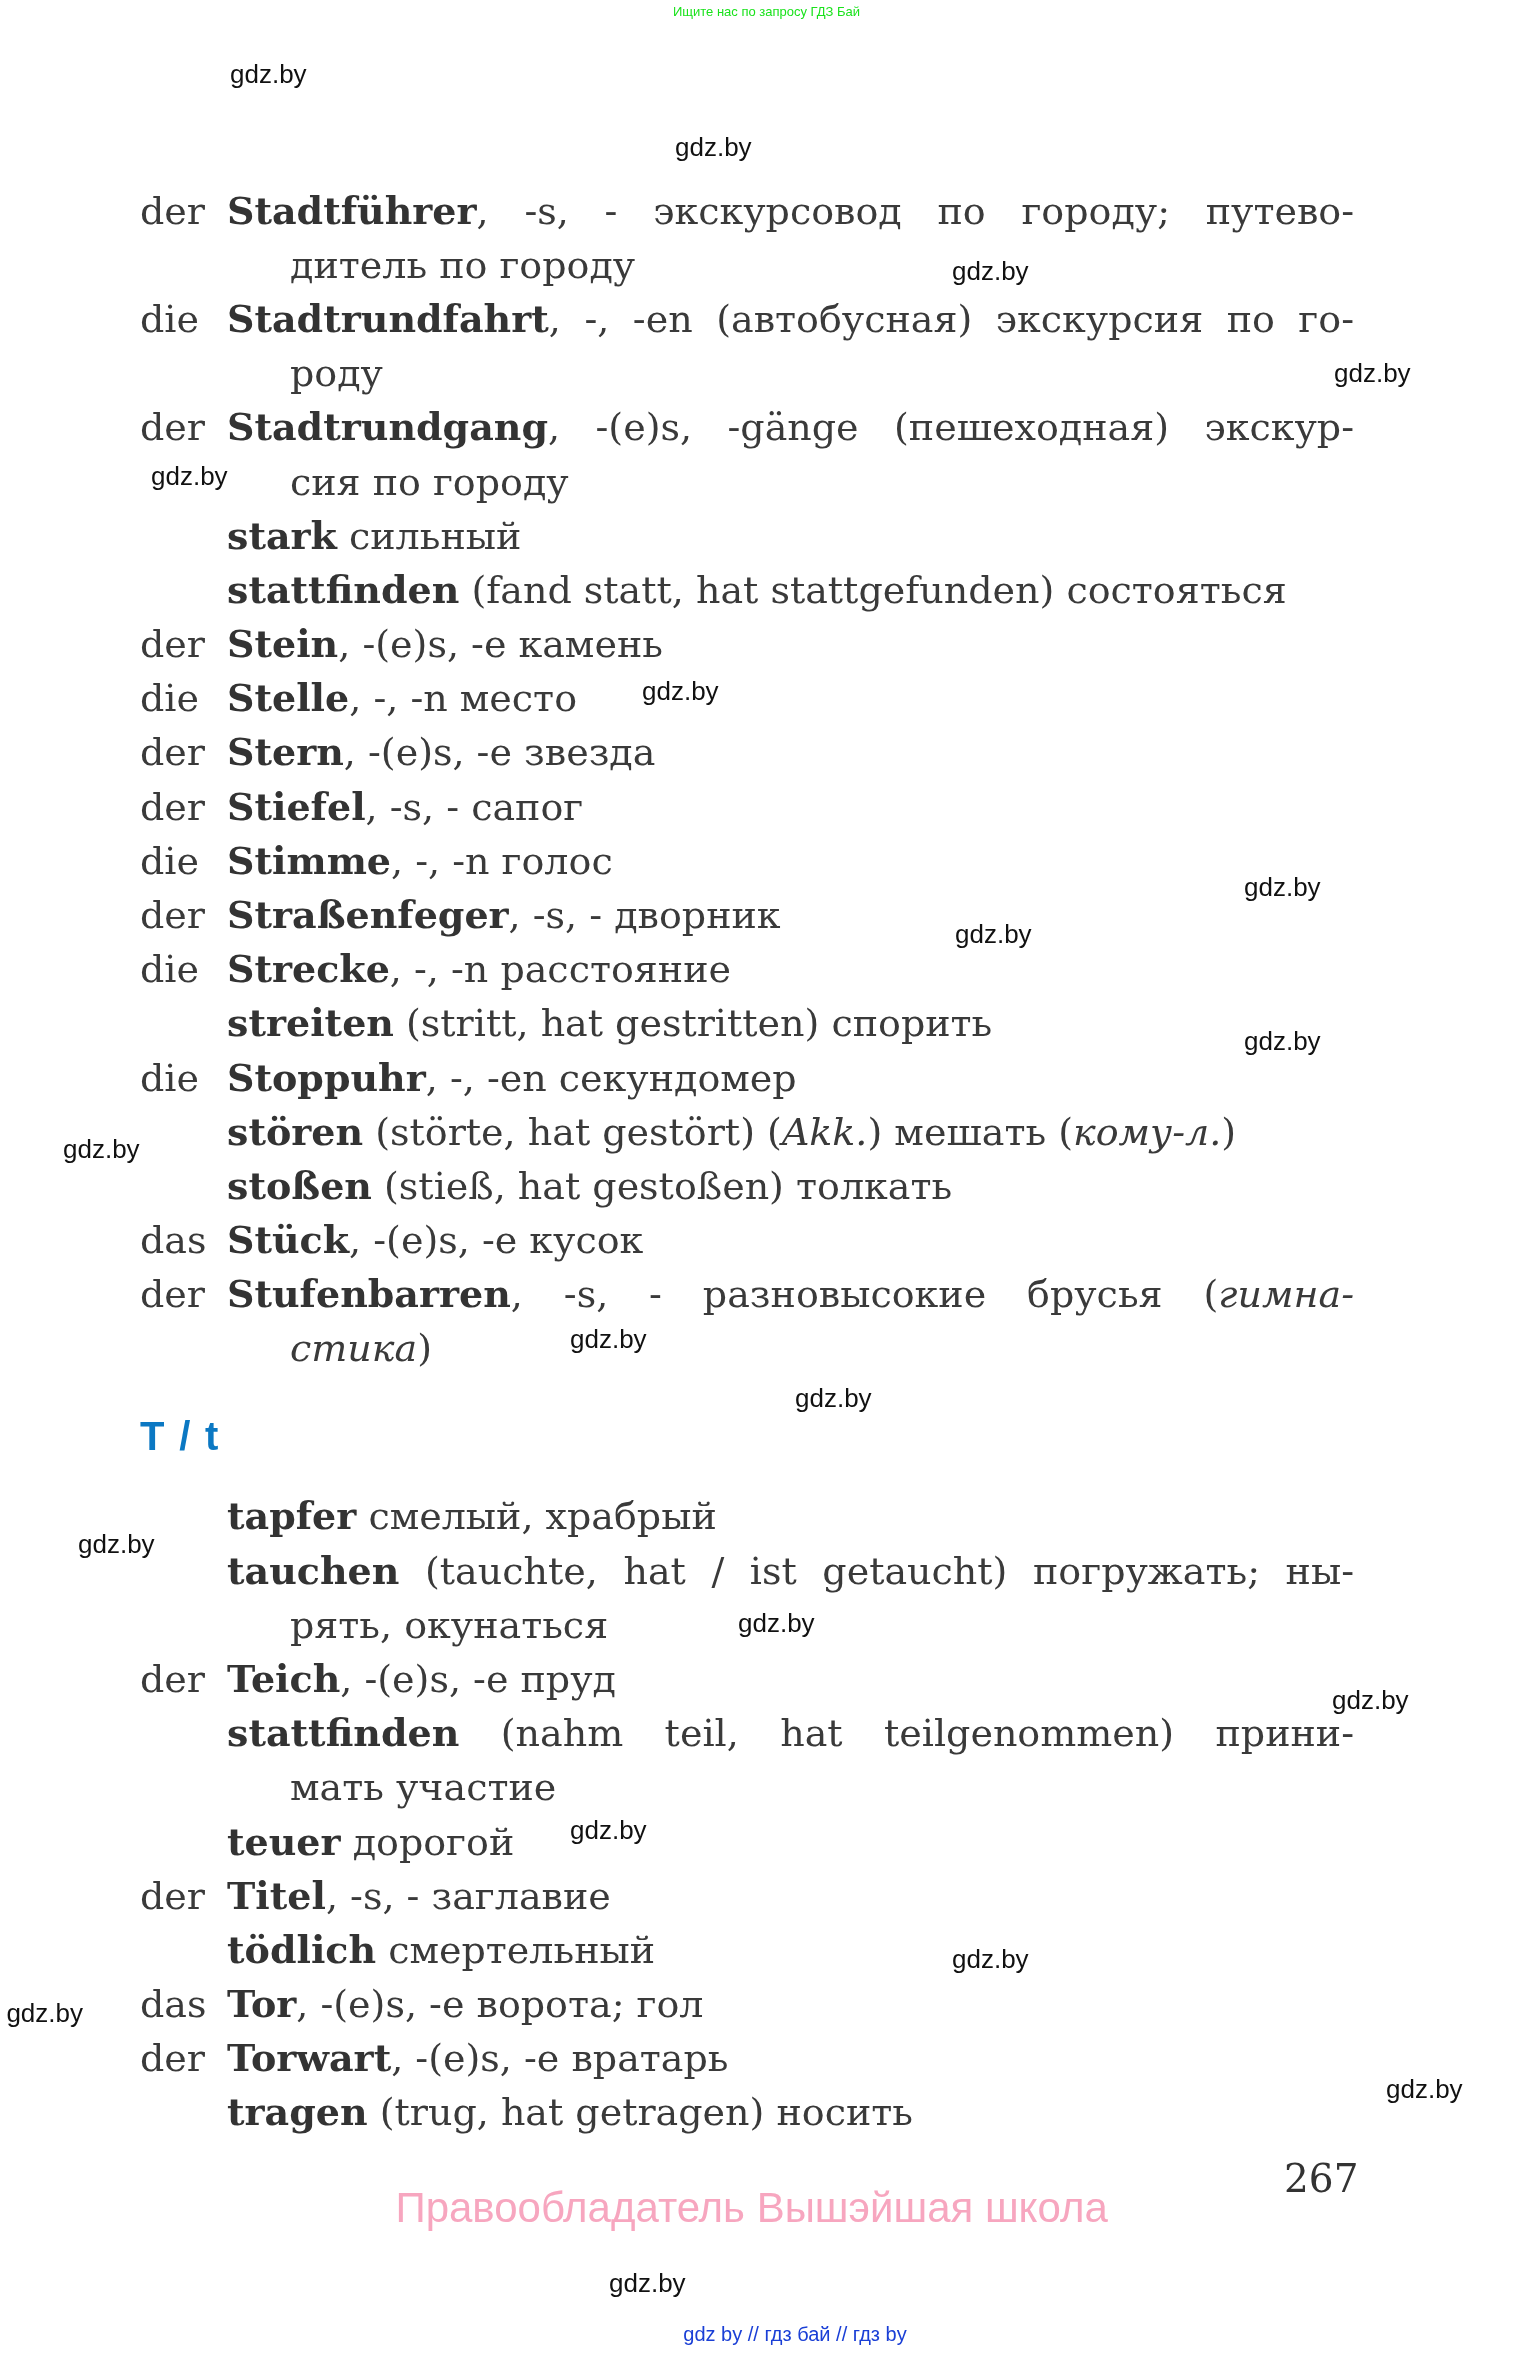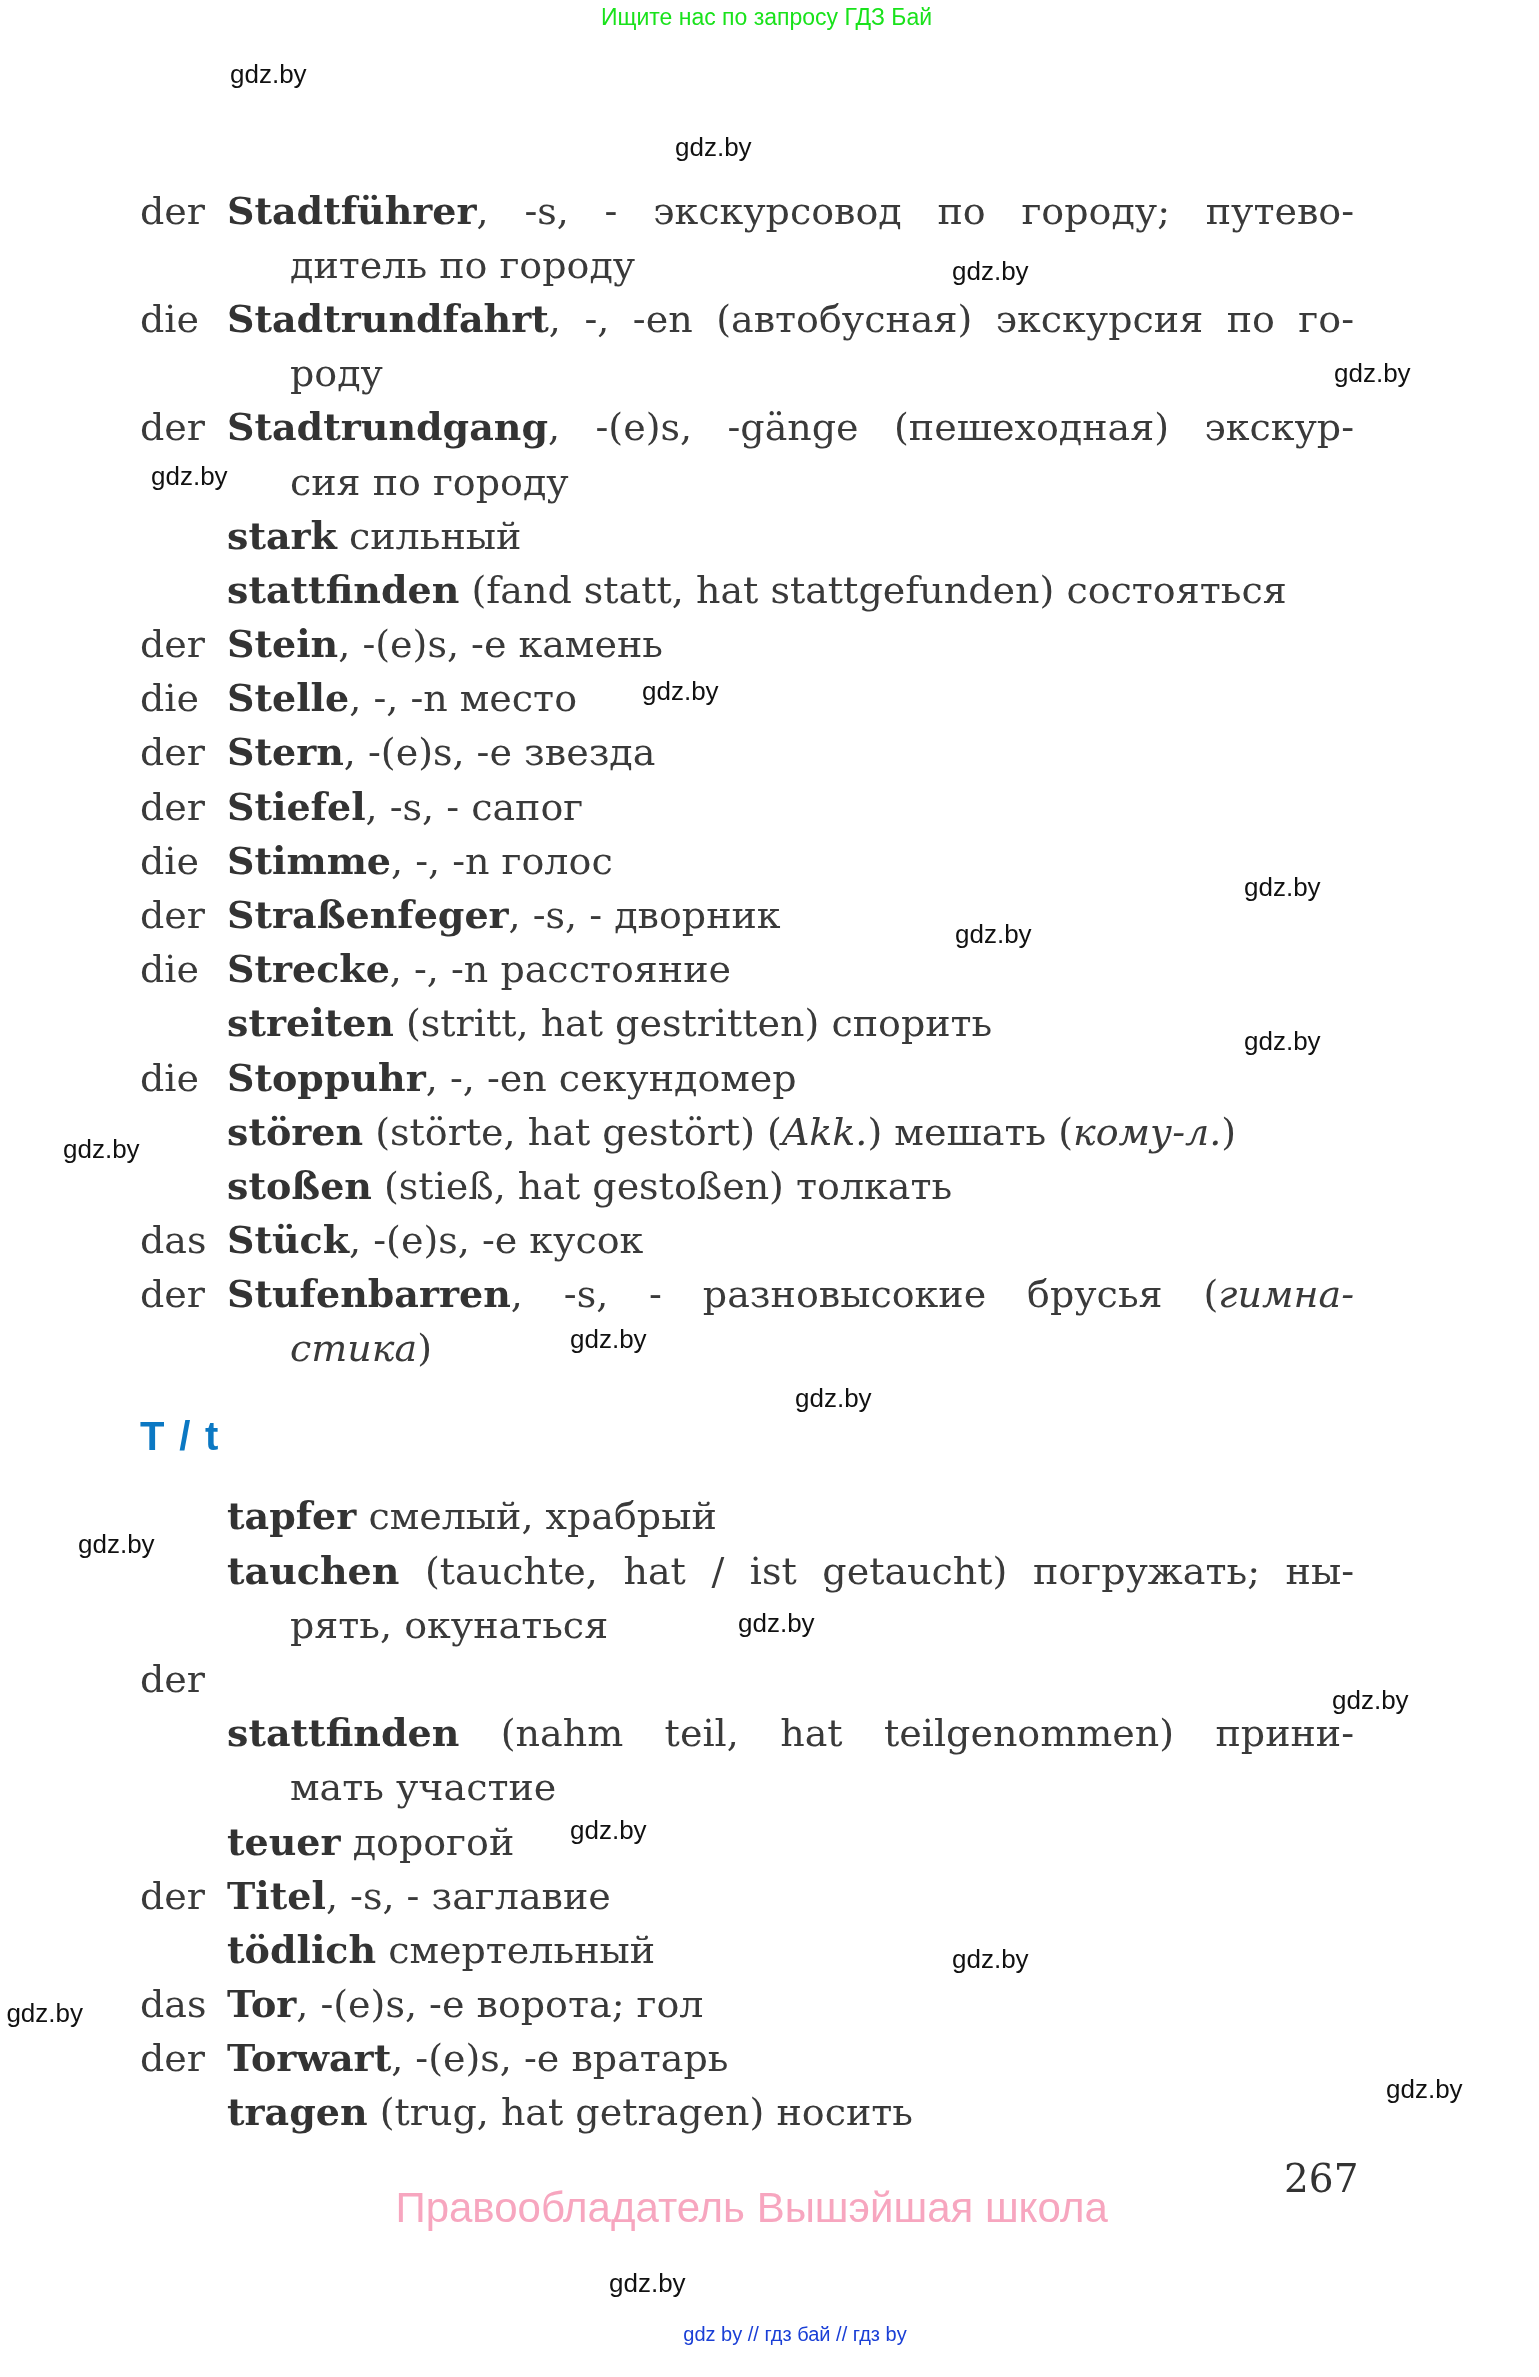--- a/index.html
+++ b/index.html
@@ -1,21 +1,21 @@
 <!DOCTYPE html>
 <html style="font-size:14.7px"><head>
 <meta charset="utf-8">
 <style>
   html, body { margin: 0; padding: 0; background: #ffffff; }
   body { width: 1540px; height: 2377px; position: relative; overflow: hidden; }
   .serif { font-family: "DejaVu Serif", "Liberation Serif", serif; }
   .sans { font-family: "Liberation Sans", "DejaVu Sans", sans-serif; }
   .top-banner {
     position: absolute; top: 3.7px; left: 0; width: 1533px; text-align: center;
-    color: #19e21b; font-size: 23px;
+    color: #19e21b; font-size: 13px;
   }
   .wm { position: absolute; color: #111; font-size: 26px; line-height: 1; white-space: nowrap; }
   .page { position: absolute; left: 0; top: 0; width: 1540px; }
   .line {
     position: absolute; left: 0; width: 1381px; height: 54px;
     font-size: 38px; color: #3a3a3a; white-space: nowrap; line-height: 54px;
   }
   .art { position: absolute; left: 140px; }
   .entry { position: absolute; left: 227px; }
   .cont { position: absolute; left: 290px; }
@@ -151,20 +151,21 @@
     <span class="entry"><span class="hw">tapfer</span><span> смелый, храбрый</span></span>
   </div>
   <div class="line" style="top:1544px">
     <span class="entry"><span class="justify"><span class="hw">tauchen</span><span> (tauchte, hat / ist getaucht) погружать; ны-</span></span></span>
   </div>
   <div class="line" style="top:1598px">
     <span class="cont">рять, окунаться</span>
   </div>
   <div class="line" style="top:1652px">
     <span class="art">der</span>
+    <span class="entry"><span class="hw">Teich</span><span>, -(e)s, -e пруд</span></span>
   </div>
   <div class="line" style="top:1706px">
     <span class="entry"><span class="justify"><span class="hw">stattfinden</span><span> (nahm teil, hat teilgenommen) прини-</span></span></span>
   </div>
   <div class="line" style="top:1760px">
     <span class="cont">мать участие</span>
   </div>
   <div class="line" style="top:1815px">
     <span class="entry"><span class="hw">teuer</span><span> дорогой</span></span>
   </div>

